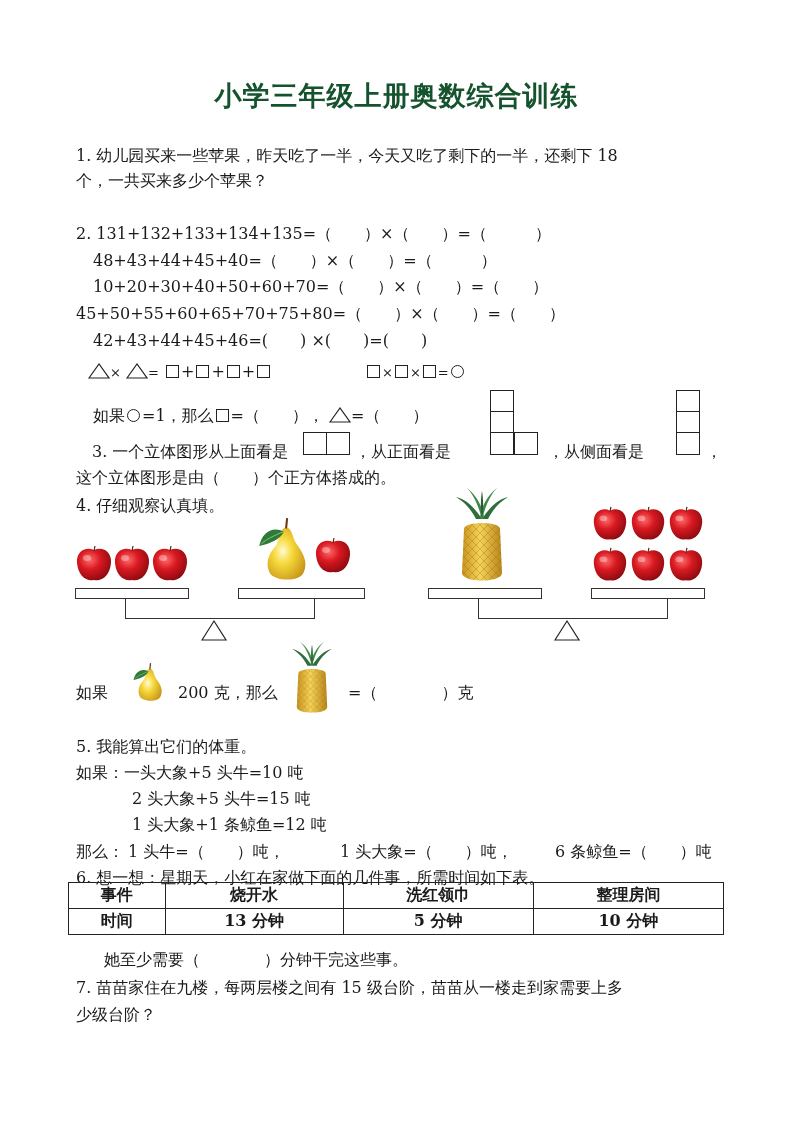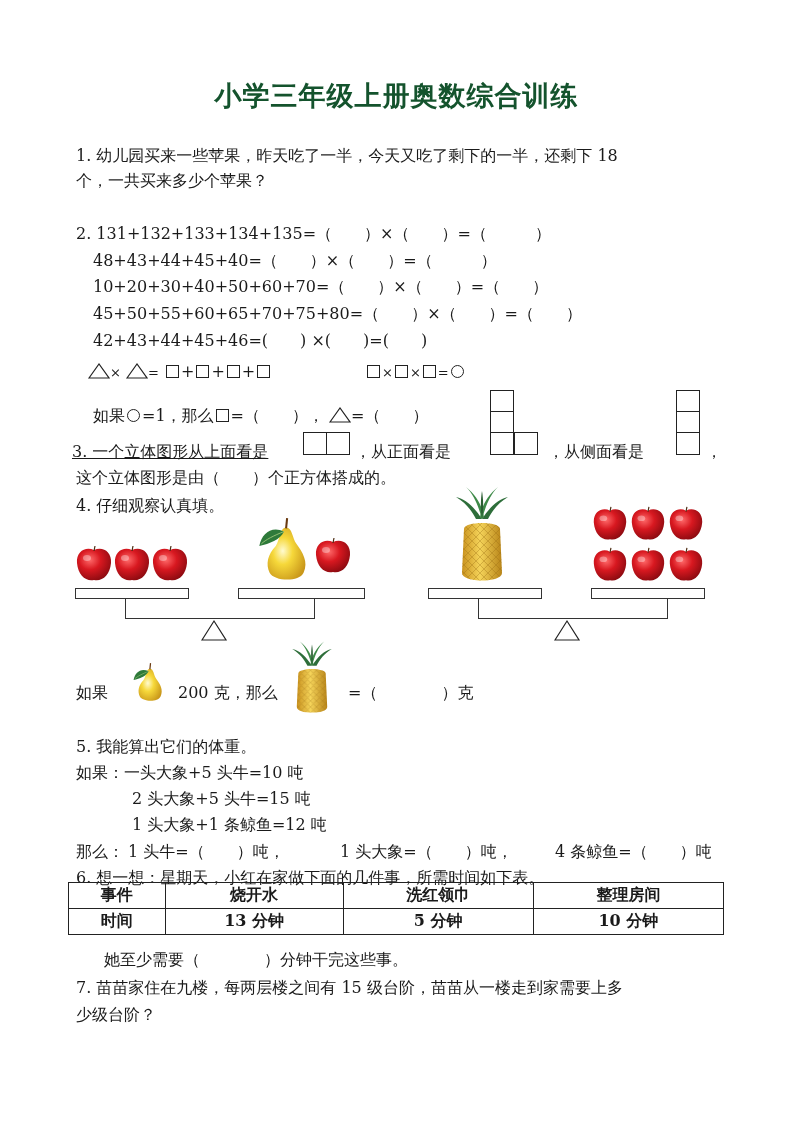--- a/index.html
+++ b/index.html
@@ -68,21 +68,21 @@
 </svg>
 
 <div class="abs title">小学三年级上册奥数综合训练</div>
 
 <div class="abs t" style="left:76px;top:138px;">1. 幼儿园买来一些苹果，昨天吃了一半，今天又吃了剩下的一半，还剩下 18</div>
 <div class="abs t" style="left:76px;top:163px;">个，一共买来多少个苹果？</div>
 
 <div class="abs t" style="left:76px;top:216px;">2. 131+132+133+134+135=（　　）×（　　）=（　　　）</div>
 <div class="abs t" style="left:93px;top:243px;">48+43+44+45+40=（　　）×（　　）=（　　　）</div>
 <div class="abs t" style="left:93px;top:269px;">10+20+30+40+50+60+70=（　　）×（　　）=（　　）</div>
-<div class="abs t" style="left:93px;top:296px;">45+50+55+60+65+70+75+80=（　　）×（　　）=（　　）</div>
+<div class="abs t" style="left:76px;top:296px;">45+50+55+60+65+70+75+80=（　　）×（　　）=（　　）</div>
 <div class="abs t" style="left:93px;top:323px;">42+43+44+45+46=(　　) ×(　　)=(　　)</div>
 
 <div class="abs t" style="left:88px;top:354px;">
   <svg class="tri" width="22" height="16">
       <path d="M1 15 L11 1 L21 15 Z" fill="none" stroke="#222" stroke-width="1.2"></path>
     </svg><span style="font-size:13px">×</span>
   <svg class="tri" width="22" height="16">
       <path d="M1 15 L11 1 L21 15 Z" fill="none" stroke="#222" stroke-width="1.2"></path>
     </svg><span style="font-size:13px">=</span>
   <span class="box"></span><span>+</span><span class="box"></span><span>+</span><span class="box"></span><span>+</span><span class="box"></span>
@@ -90,21 +90,21 @@
 <div class="abs t" style="left:365px;top:354px;">
   <span class="box"></span><span style="font-size:13px">×</span><span class="box"></span><span style="font-size:13px">×</span><span class="box"></span><span style="font-size:13px">=</span><span class="circ"></span>
 </div>
 <div class="abs t" style="left:93px;top:398px;">
   <span>如果</span><span class="circ"></span><span>=1，那么</span><span class="box"></span><span>=（　　），</span>
   <svg class="tri" width="22" height="16">
       <path d="M1 15 L11 1 L21 15 Z" fill="none" stroke="#222" stroke-width="1.2"></path>
     </svg><span>=（　　）</span>
 </div>
 
-<div class="abs t" style="left:72px;top:434px;text-decoration:underline;">3. 一个立体图形从上面看是</div>
+<div class="abs t" style="left:92px;top:434px;">3. 一个立体图形从上面看是</div>
 <div class="cube-grid" style="left:303px;top:432px;">
   <div class="cube" style="left:0;top:0;"></div>
     <div class="cube" style="left:23px;top:0;"></div>
 </div>
 <div class="abs t" style="left:355px;top:434px;">，从正面看是</div>
 <div class="cube-grid" style="left:490px;top:390px;">
   <div class="cube" style="left:0;top:0;"></div>
   <div class="cube" style="left:0;top:21px;"></div>
   <div class="cube" style="left:0;top:42px;"></div>
   <div class="cube" style="left:24px;top:42px;"></div>
@@ -185,21 +185,21 @@
 <div class="abs t" style="left:348px;top:675px;">=（　　　　）克</div>
 
 <div class="abs t" style="left:76px;top:729px;">5. 我能算出它们的体重。</div>
 <div class="abs t" style="left:76px;top:755px;">如果：</div>
 <div class="abs t" style="left:124px;top:755px;">一头大象+5 头牛=10 吨</div>
 <div class="abs t" style="left:132px;top:781px;">2 头大象+5 头牛=15 吨</div>
 <div class="abs t" style="left:132px;top:807px;">1 头大象+1 条鲸鱼=12 吨</div>
 <div class="abs t" style="left:76px;top:834px;">那么：</div>
 <div class="abs t" style="left:128px;top:834px;">1 头牛=（　　）吨，</div>
 <div class="abs t" style="left:340px;top:834px;">1 头大象=（　　）吨，</div>
-<div class="abs t" style="left:555px;top:834px;">4 条鲸鱼=（　　）吨</div>
+<div class="abs t" style="left:555px;top:834px;">6 条鲸鱼=（　　）吨</div>
 
 <div class="abs t" style="left:76px;top:860px;">6.  想一想：星期天，小红在家做下面的几件事，所需时间如下表。</div>
 <table class="tbl">
   <tbody>
       <tr>
     <td>事件</td>
     <td>烧开水</td>
     <td>洗红领巾</td>
     <td>整理房间</td>
   </tr>

